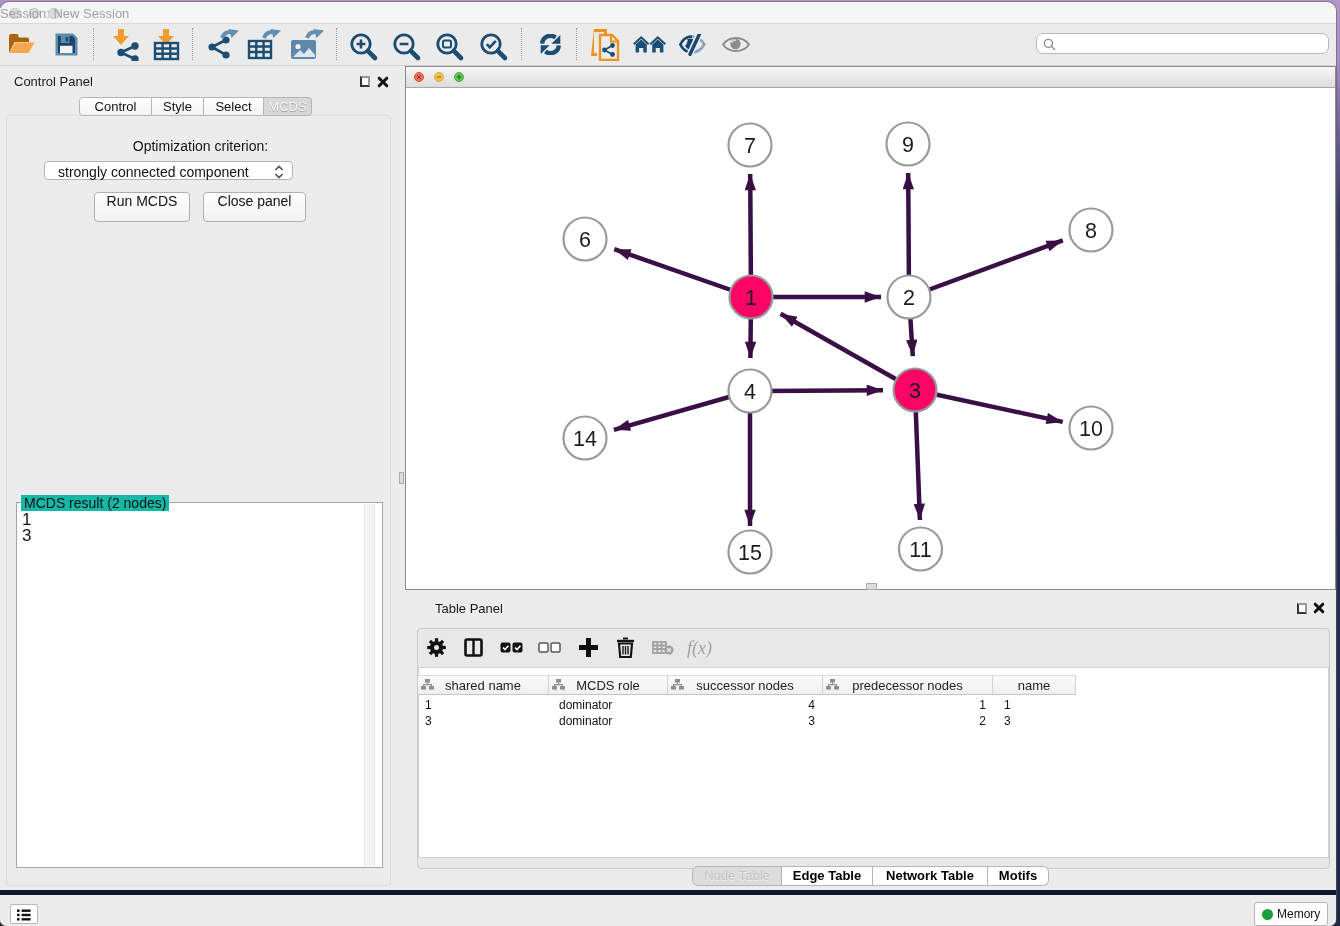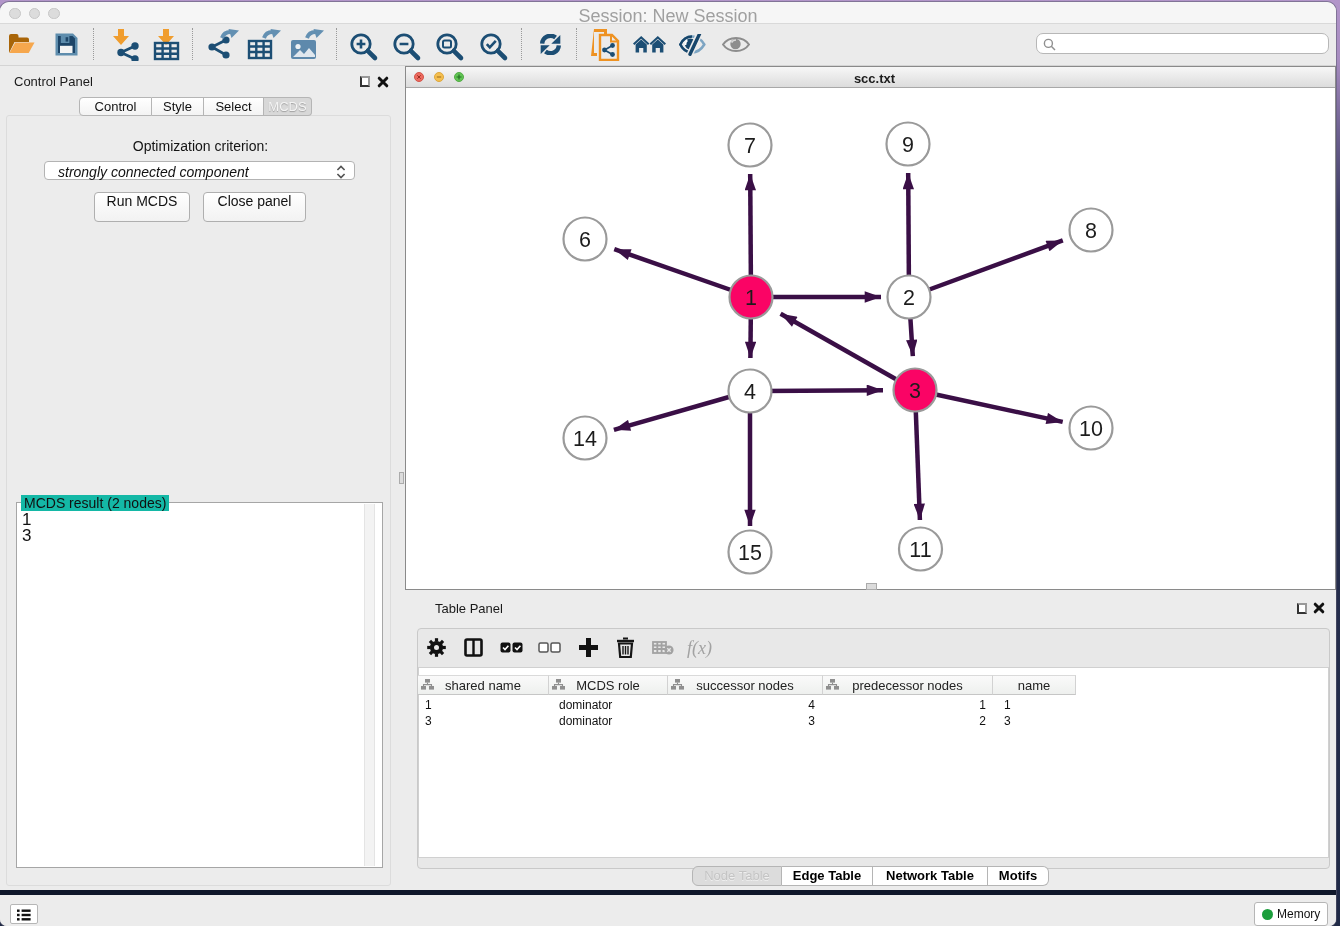--- a/index.html
+++ b/index.html
@@ -13,22 +13,22 @@
   #win {
     position:absolute; left:0; top:2px; width:1336px; height:924px;
     background:#ececec; border-radius:9px 9px 7px 7px; overflow:hidden;
     box-shadow:0 0 0 1px rgba(90,90,110,.55);
   }
   
   #titlebar { position:absolute; left:0; top:0; width:1336px; height:22px;
     background:#f6f6f6; border-bottom:1px solid #d9d9d9; border-radius:9px 9px 0 0; }
   .tl { position:absolute; top:5.5px; width:11.5px; height:11.5px; border-radius:50%;
     background:#dcdcdc; border:1px solid #c6c6c6; }
-  #wintitle { position:absolute; top:3.5px; left:0; width:1336px; text-align:center;
-    font-size:18px; color:#a0a0a0; }
+  #wintitle { position:absolute; top:3.5px; left:0; width:1336px; 
+    font-size:13px; color:#a0a0a0; }
   
   #toolbar { position:absolute; left:0; top:22px; width:1336px; height:42px;
     background:#ebebeb; border-bottom:1px solid #d4d4d4; }
   .tsep { position:absolute; top:4px; height:32px; width:0px;
     border-left:1px dotted #9a9a9a; }
   .tbi { position:absolute; }
   #search { position:absolute; left:1036px; top:9px; width:293px; height:21px;
     background:#fff; border:1px solid #b7b7b7; border-radius:7px; }
   
   .ptitle { font-size:13px; color:#1a1a1a; position:absolute; }
@@ -213,21 +213,21 @@
   <div class="flt" style="left:360px;top:74px;"></div>
   <svg class="panelx" style="left:377px;top:74px;" width="12" height="12" viewBox="0 0 12 12">
     <path d="M2.2,2.2 L9.8,9.8 M9.8,2.2 L2.2,9.8" stroke="#111" stroke-width="3" stroke-linecap="round"></path>
   </svg>
   <div class="abs" style="left:6px;top:113px;width:385px;height:771px;border:1px solid #dcdcdc;border-radius:3px;background:#ececec;"></div>
   <div class="tab" style="left:79px;top:95px;width:73px;border-left:1px solid #b5b5b5;border-radius:4px 0 0 4px;">Control</div>
   <div class="tab" style="left:152px;top:95px;width:52px;">Style</div>
   <div class="tab" style="left:204px;top:95px;width:60px;">Select</div>
   <div class="tab" style="left:264px;top:95px;width:48px;border-radius:0 4px 4px 0;background:#d8d8d8;color:#f4f4f4;text-shadow:0 1px 1px #9e9e9e;">MCDS</div>
   <div class="abs" style="left:2px;top:136px;width:397px;text-align:center;font-size:14px;color:#141414;">Optimization criterion:</div>
-  <div class="abs" style="left:44px;top:159px;width:311px;height:19px;background:#fff;border:1px solid #b3b3b3;border-radius:4px;font-style:italic;">
+  <div class="abs" style="left:44px;top:159px;width:249px;height:19px;background:#fff;border:1px solid #b3b3b3;border-radius:4px;">
     <div class="abs" style="left:13px;top:1.5px;font-size:14px;color:#111;">strongly connected component</div>
     <svg class="abs" style="right:8px;top:2.5px;" width="10" height="14" viewBox="0 0 10 14">
       <path d="M1.4,5 L5,1.4 L8.6,5" fill="none" stroke="#555" stroke-width="1.7"></path>
       <path d="M1.4,9 L5,12.6 L8.6,9" fill="none" stroke="#555" stroke-width="1.7"></path>
     </svg>
   </div>
   <div class="btn" style="left:94px;top:190px;width:96px;">Run MCDS</div>
   <div class="btn" style="left:203px;top:190px;width:103px;">Close panel</div>
   <div class="abs" style="left:16px;top:500px;width:367px;height:366px;border:1px solid #a6a6a6;background:#fff;"></div>
   <div class="abs" style="left:364px;top:502px;width:11px;height:362px;background:#f3f3f3;border-left:1px solid #e4e4e4;border-right:1px solid #e4e4e4;"></div>
@@ -245,21 +245,20 @@
       <div class="tl2" style="left:28px;background:#f5bf4f;border:1px solid #dda73c;">
         <svg width="8" height="8" viewBox="0 0 8 8">
             <path d="M1.8,4 h4.4" stroke="#9a6a1d" stroke-width="1.2"></path>
           </svg>
       </div>
       <div class="tl2" style="left:48px;background:#61c454;border:1px solid #52ab45;">
         <svg width="8" height="8" viewBox="0 0 8 8">
             <path d="M4,1.5 v5 M1.5,4 h5" stroke="#237022" stroke-width="1.2"></path>
           </svg>
       </div>
-      <div style="position:absolute;left:4px;top:3.5px;width:929px;text-align:center;font-size:13px;font-weight:bold;color:#1c1c1c;">scc.txt</div>
     </div>
     <svg style="position:absolute;left:0;top:21px;" width="929" height="501" viewBox="0 0 929 501">
       <defs>
         <marker id="arw" viewBox="0 0 10 7" refX="10" refY="3.5" markerWidth="18.5" markerHeight="11.4" markerUnits="userSpaceOnUse" orient="auto">
           <path d="M0,0 L10,3.5 L0,7 z" fill="#3a0f46"></path>
         </marker>
       </defs>
       <g stroke="#3a0f46" stroke-width="4.5">
         <line x1="345" y1="209" x2="344.2" y2="86" marker-end="url(#arw)"></line>
         <line x1="345" y1="209" x2="208.3" y2="161.2" marker-end="url(#arw)"></line>

